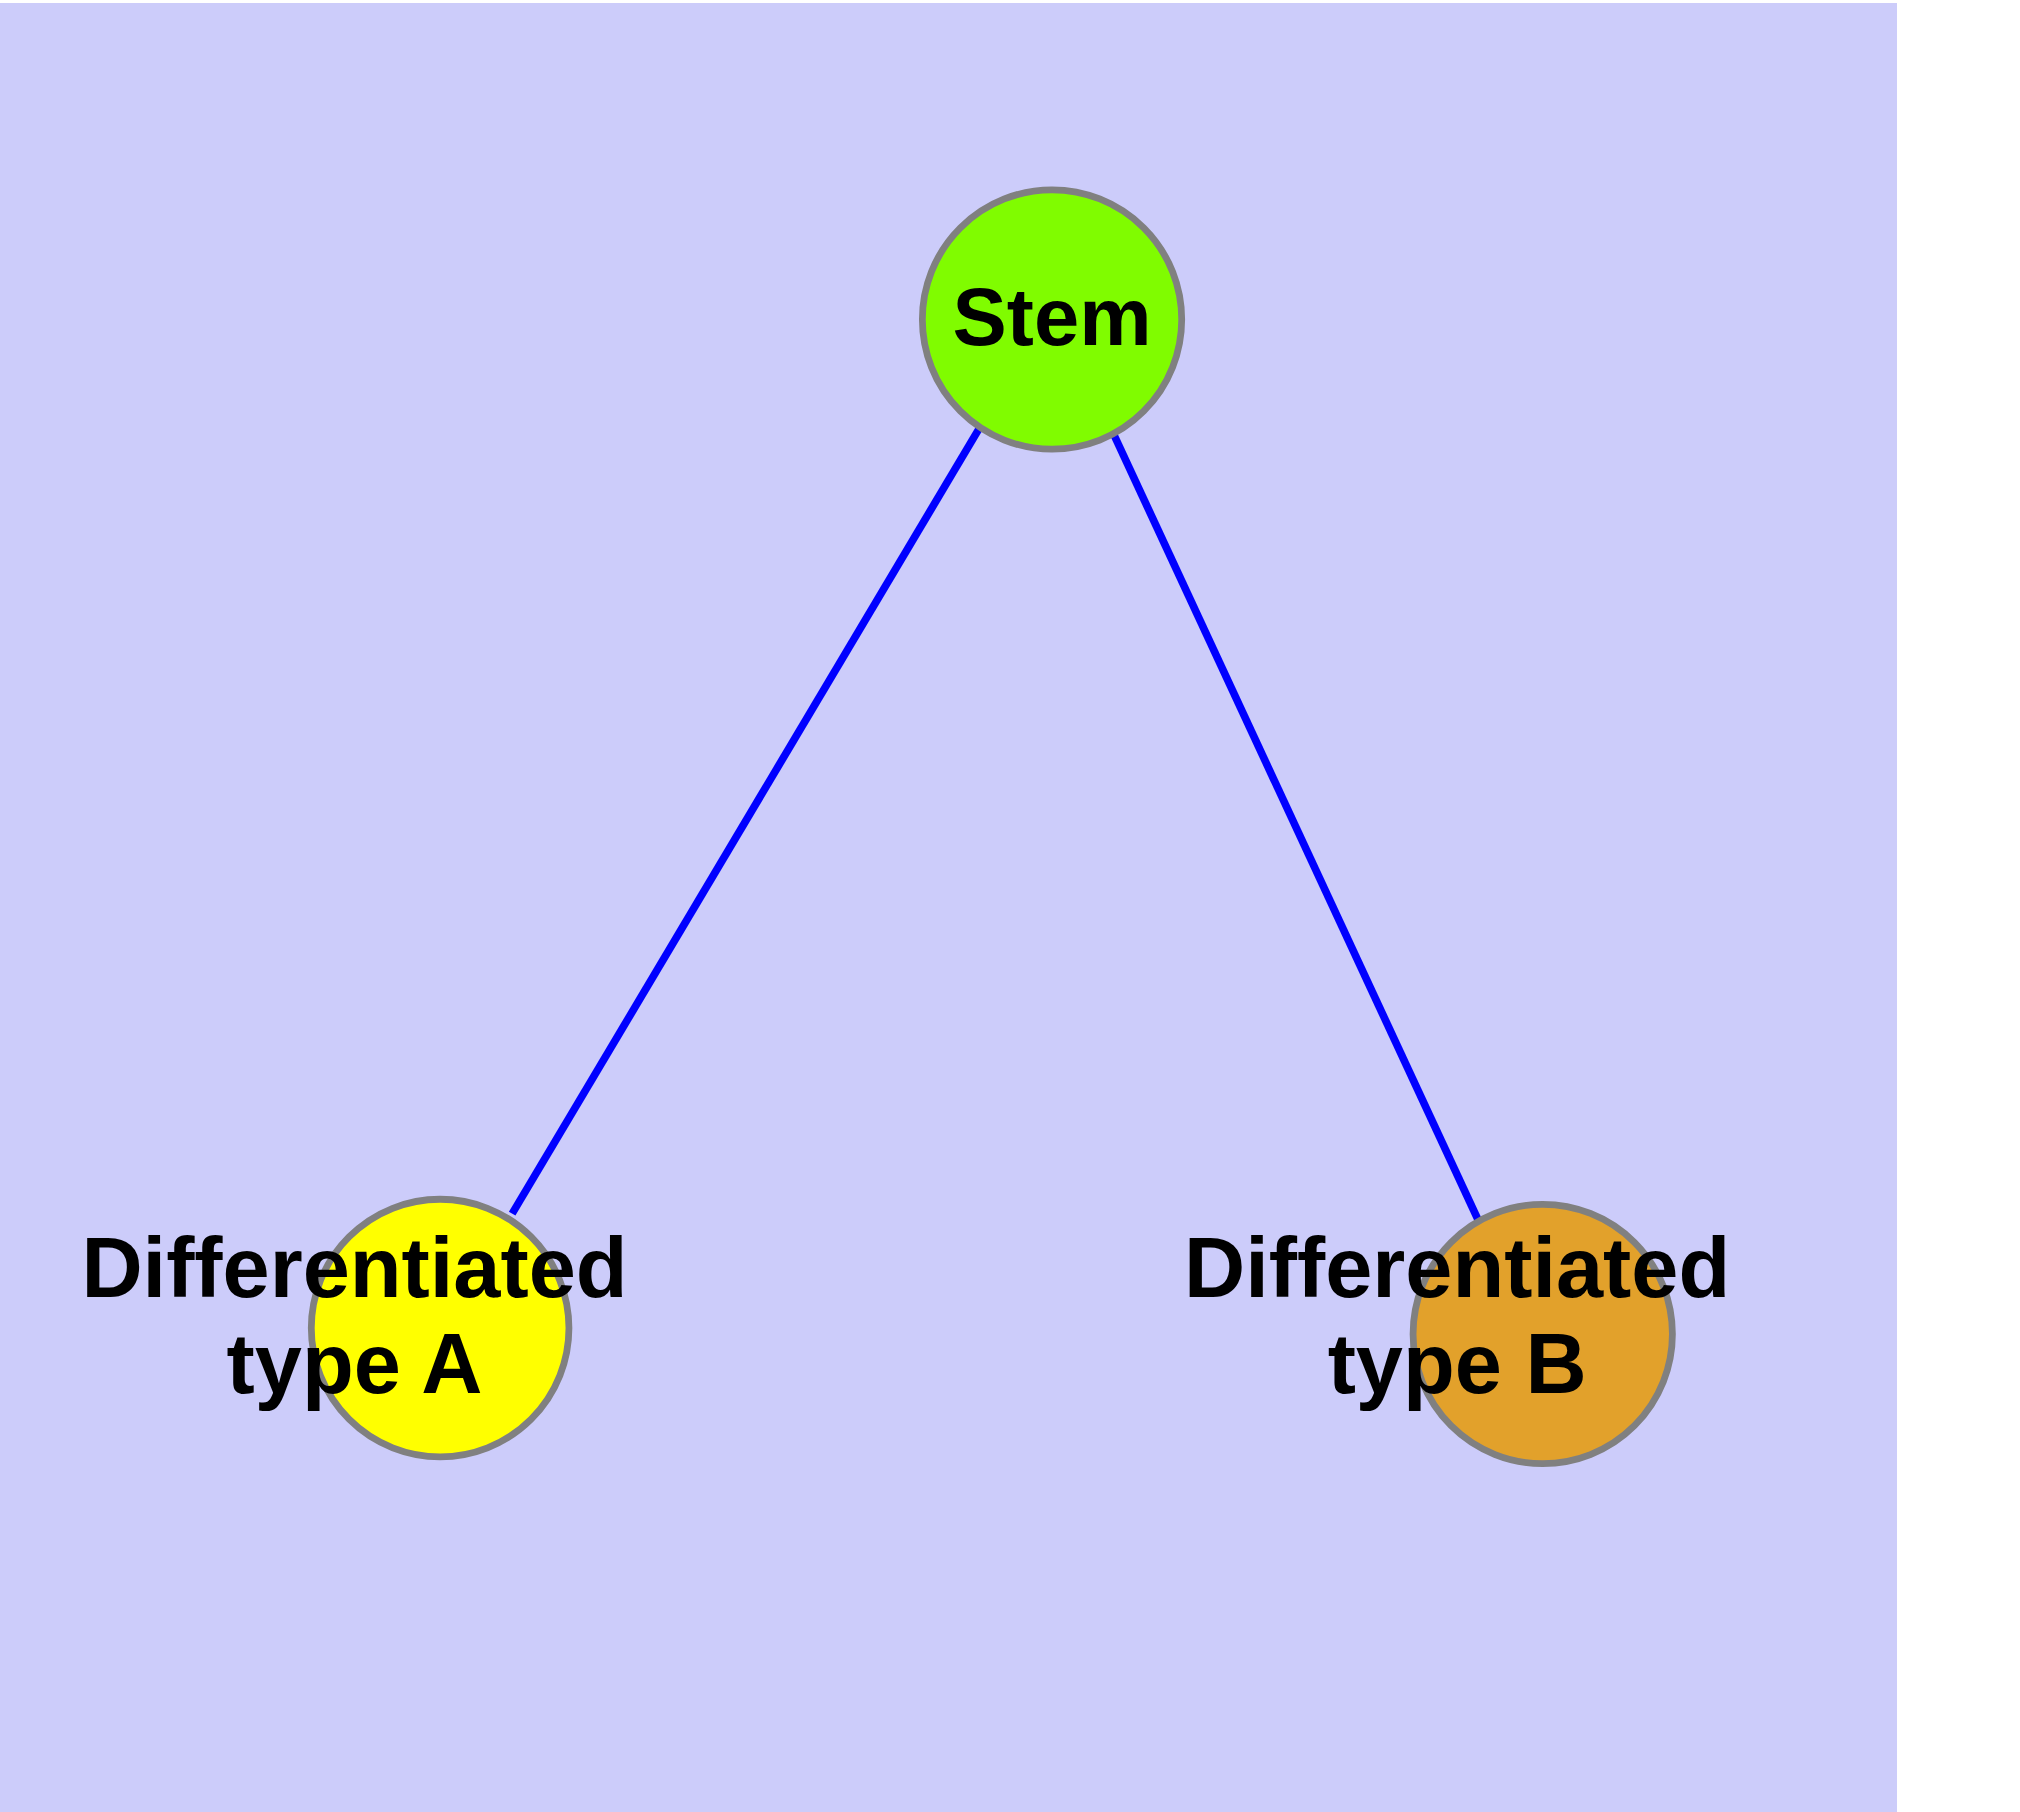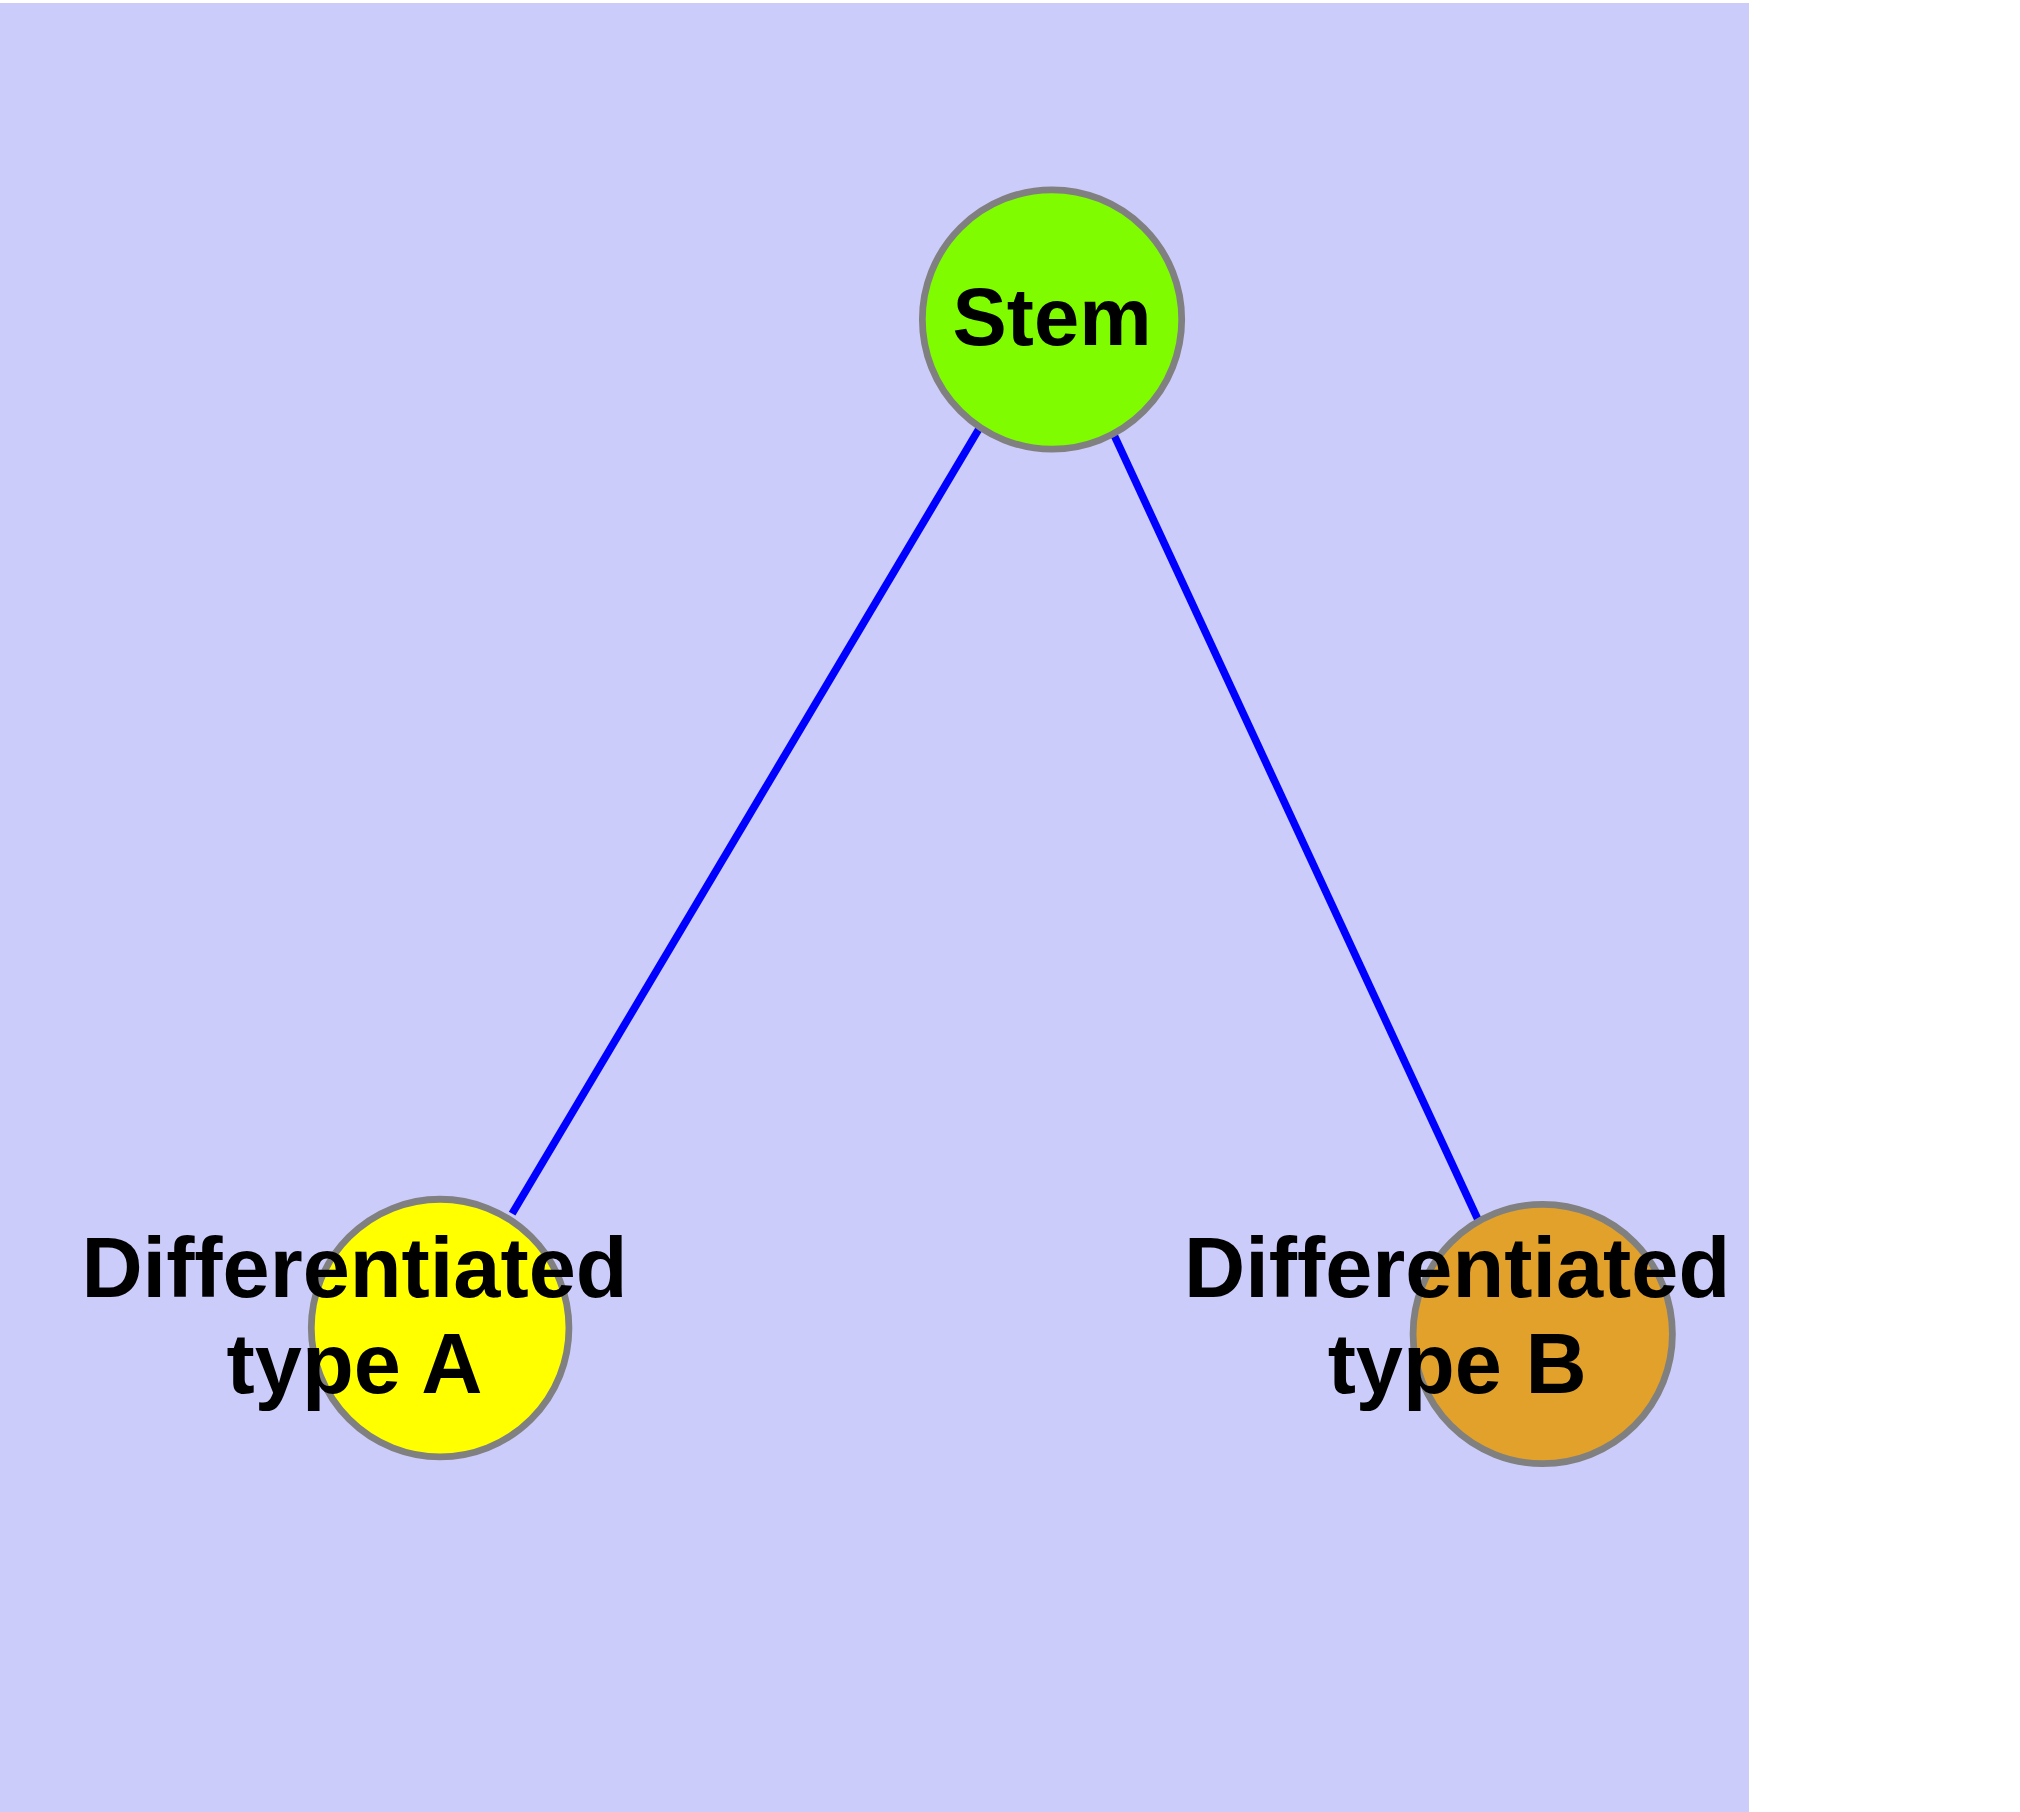--- a/index.html
+++ b/index.html
@@ -3,21 +3,21 @@
 <meta charset="utf-8">
 <title>Cell differentiation graph</title>
 <style>
   html, body {
     margin: 0;
     padding: 0;
     background: #ffffff;
   }
   #canvas {
     position: relative;
-    width: 1749px;
+    width: 1897px;
     height: 1812px;
     background: #ccccfa;
     overflow: hidden;
     font-family: "Liberation Sans", "DejaVu Sans", sans-serif;
   }
   #graph-svg {
     position: absolute;
     left: 0;
     top: 0;
     width: 2021px;

